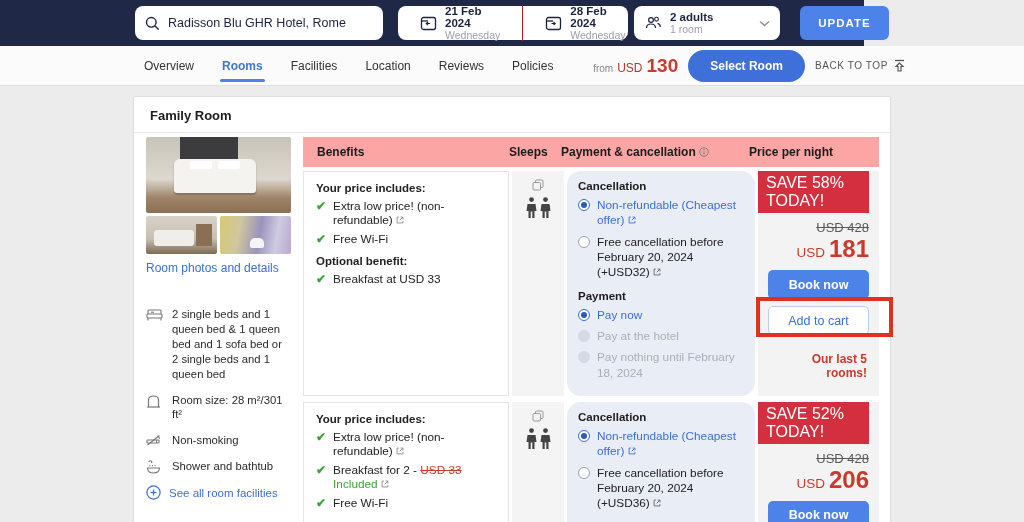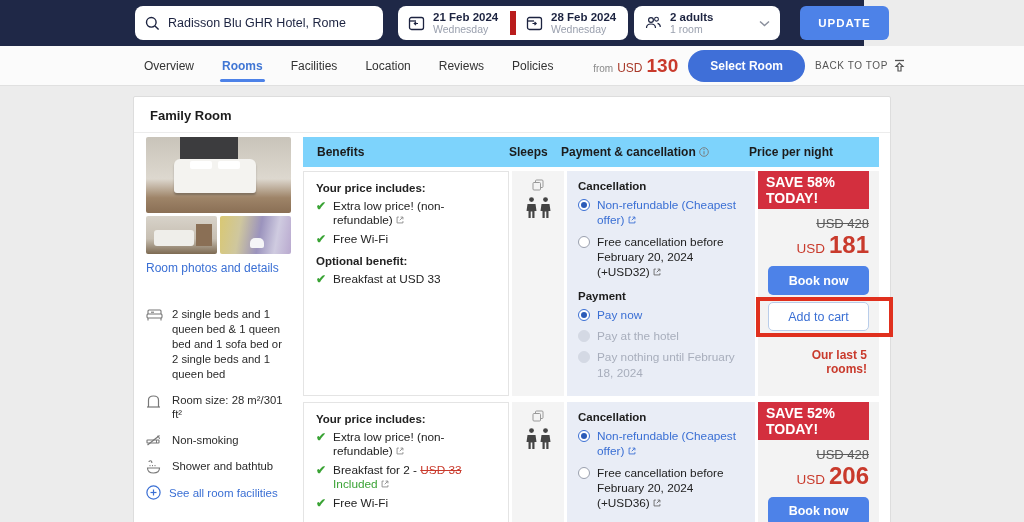--- a/index.html
+++ b/index.html
@@ -4,22 +4,22 @@
 <style>
   * { margin:0; padding:0; box-sizing:border-box; }
   html,body { width:1024px; height:522px; overflow:hidden; }
   body { font-family:"Liberation Sans", sans-serif; background:#ececec; color:#222; font-size:12px; }
 
   
   .topbar { position:absolute; left:0; top:0; width:864px; height:46px; background:#1f2847; display:flex; align-items:center; }
   .searchbox { position:absolute; left:135px; top:6px; width:248px; height:34px; background:#fff; border-radius:8px; display:flex; align-items:center; padding:0 10px; gap:8px; }
   .searchbox input { border:none; outline:none; width:100%; font-family:"Liberation Sans",sans-serif; font-size:12.5px; color:#1c2340; background:transparent; }
   .datebox { position:absolute; left:398px; top:6px; width:230px; height:34px; background:#fff; border-radius:8px; display:flex; align-items:center; }
-  .datehalf { flex:1; display:flex; align-items:center; gap:8px; padding:0 10px; cursor:pointer; }
-  .datehalf + .datehalf { border-left:6px solid #b91c1c; }
+  .datehalf { flex:1; display:flex; align-items:center; gap:8px; padding:0 22px; cursor:pointer; }
+  .datehalf + .datehalf { border-left:1px solid #b91c1c; }
   .datetxt .d1 { font-size:11.5px; font-weight:bold; color:#1c2340; }
   .datetxt .d2 { font-size:10.5px; color:#9aa0ae; }
   .occbox { position:absolute; left:634px; top:6px; width:146px; height:34px; background:#fff; border-radius:8px; display:flex; align-items:center; gap:8px; padding:0 10px; cursor:pointer; }
   .occtxt { flex:1; }
   .occtxt .d1 { font-size:11.5px; font-weight:bold; color:#1c2340; }
   .occtxt .d2 { font-size:10.5px; color:#9aa0ae; }
   .chev { color:#8a8f9c; font-size:11px; }
   .updatebtn { position:absolute; left:800px; top:6px; width:89px; height:34px; background:#4d82e8; color:#fff; border:none; border-radius:6px; font-family:"Liberation Sans",sans-serif; font-size:11.5px; font-weight:bold; letter-spacing:1px; cursor:pointer; }
 
   
@@ -55,52 +55,52 @@
   .thumb.t2 { background:linear-gradient(100deg,#d9c873 0%,#cfc79e 28%, #9b93bd 55%, #cfcbe0 78%, #b9a9cf 100%); }
   .thumb.t2 .wc { position:absolute; left:30px; top:22px; width:14px; height:10px; background:#f5f5f7; border-radius:5px 5px 2px 2px; }
   .photolink { margin-top:7px; color:#3a6fd4; font-size:12px; cursor:pointer; }
   .detail-list { margin-top:32px; }
   .detail { display:flex; gap:9px; margin-bottom:11px; font-size:11.3px; line-height:1.32; color:#2b2b2b; }
   .detail .dicon { flex:0 0 17px; color:#777; padding-top:1px; }
   .facilities { display:flex; gap:8px; align-items:center; color:#3a6fd4; font-size:11.5px; cursor:pointer; margin-top:2px;text-align:right; }
 
   
   .righttable { flex:1; padding-top:4px; }
-  .gridhdr { display:grid; grid-template-columns:206px 52px 188px 1fr; background:#7dd3fc; height:30px; align-items:center; font-size:12px; font-weight:bold; color:#1c1c1c; }
+  .gridhdr { display:grid; grid-template-columns:206px 52px 188px 1fr; background:#fca5a5; height:30px; align-items:center; font-size:12px; font-weight:bold; color:#1c1c1c; }
   .gridhdr .h1 { padding-left:14px; }
   .gridhdr .h3 { display:flex; align-items:center; gap:3px; }
   .offer { display:grid; grid-template-columns:206px 52px 188px 1fr; column-gap:3px; margin-top:4px; }
   .offer.first { min-height:163px; }
   .offer.second { min-height:166px; margin-top:6px; }
 
   .bene { background:#fff; border:1px solid #e4e4e4; padding:10px 12px; }
   .benehdr { font-weight:bold; font-size:11.5px; margin-bottom:5px; }
   .beneitem { display:flex; gap:7px; align-items:flex-start; margin-bottom:5px; font-size:11.8px; color:#222; }
   .ck { color:#3aa335; font-weight:bold; font-size:12px; line-height:1.2; }
   .opt { margin-top:9px; }
   .struck-red { color:#c93a2c; text-decoration:line-through; }
   .inc-green { color:#3aa335; }
 
   .sleeps { background:#f4f4f4; display:flex; flex-direction:column; align-items:center; padding-top:8px; gap:6px; }
   .persons { display:flex; gap:3px; }
 
-  .pay { background:#e9edf6; padding:9px 11px; font-size:11.8px; }
+  .pay { background:#e9edf6; padding:9px 11px; font-size:11.8px;border-radius:14px; }
   .payhdr { font-weight:bold; font-size:11.5px; margin-bottom:6px; color:#1c1c1c; }
   .opt-row { display:flex; gap:7px; align-items:flex-start; margin-bottom:6px; cursor:pointer; }
   .radio { flex:0 0 12px; width:12px; height:12px; margin-top:1px; border-radius:50%; border:1px solid #9aa0ae; background:#fff; position:relative; }
   .radio.sel { border-color:#3a6fd4; }
   .radio.sel::after { content:""; position:absolute; left:2px; top:2px; width:6px; height:6px; border-radius:50%; background:#2b5bb8; }
   .radio.dis { background:#d4d9e4; border-color:#d4d9e4; }
   .opt-row .lbl { line-height:1.3; }
   .opt-row.sel .lbl { color:#3a6fd4; }
   .opt-row.dis .lbl { color:#a8aebc; }
   .paysec { margin-top:9px; }
 
   .price { background:#f3f3f3; position:relative; padding:0 10px 6px 10px; display:flex; flex-direction:column; }
-  .badge { align-self:flex-start; margin-left:-10px; background:#d32f3e; color:#fff; font-size:14px; font-weight:bold; padding:3px 7px 3px 8px; }
+  .badge { align-self:flex-start; margin-left:-10px; background:#d32f3e; color:#fff; font-size:16px; font-weight:normal; padding:3px 7px 3px 8px; }
   .oldprice { text-align:right; margin-top:7px; font-size:13px; color:#5a5a5a; text-decoration:line-through; }
   .newprice { text-align:right; margin-top:0; color:#c93a2c; }
   .newprice .cur { font-size:13.5px; margin-right:4px; }
   .newprice .amt { font-size:24px; font-weight:bold; }
   .bookbtn { margin-top:7px; height:29px; background:#4d82e8; color:#fff; border:none; border-radius:5px; font-family:"Liberation Sans",sans-serif; font-size:12.5px; font-weight:bold; cursor:pointer; }
   .cartbtn { margin-top:7px; height:29px; background:#fff; color:#3a6fd4; border:1px solid #b9cdea; border-radius:5px; font-family:"Liberation Sans",sans-serif; font-size:12.5px; cursor:pointer; }
   .scarcity { margin-top:17px; text-align:right; color:#c93a2c; font-size:12px; font-weight:bold; padding-right:2px; }
   .annotation { position:absolute; left:-2px; right:-14px; top:126px; height:40px; border:4px solid #e0301e; z-index:6; pointer-events:none; }
 
   svg { display:block; }

